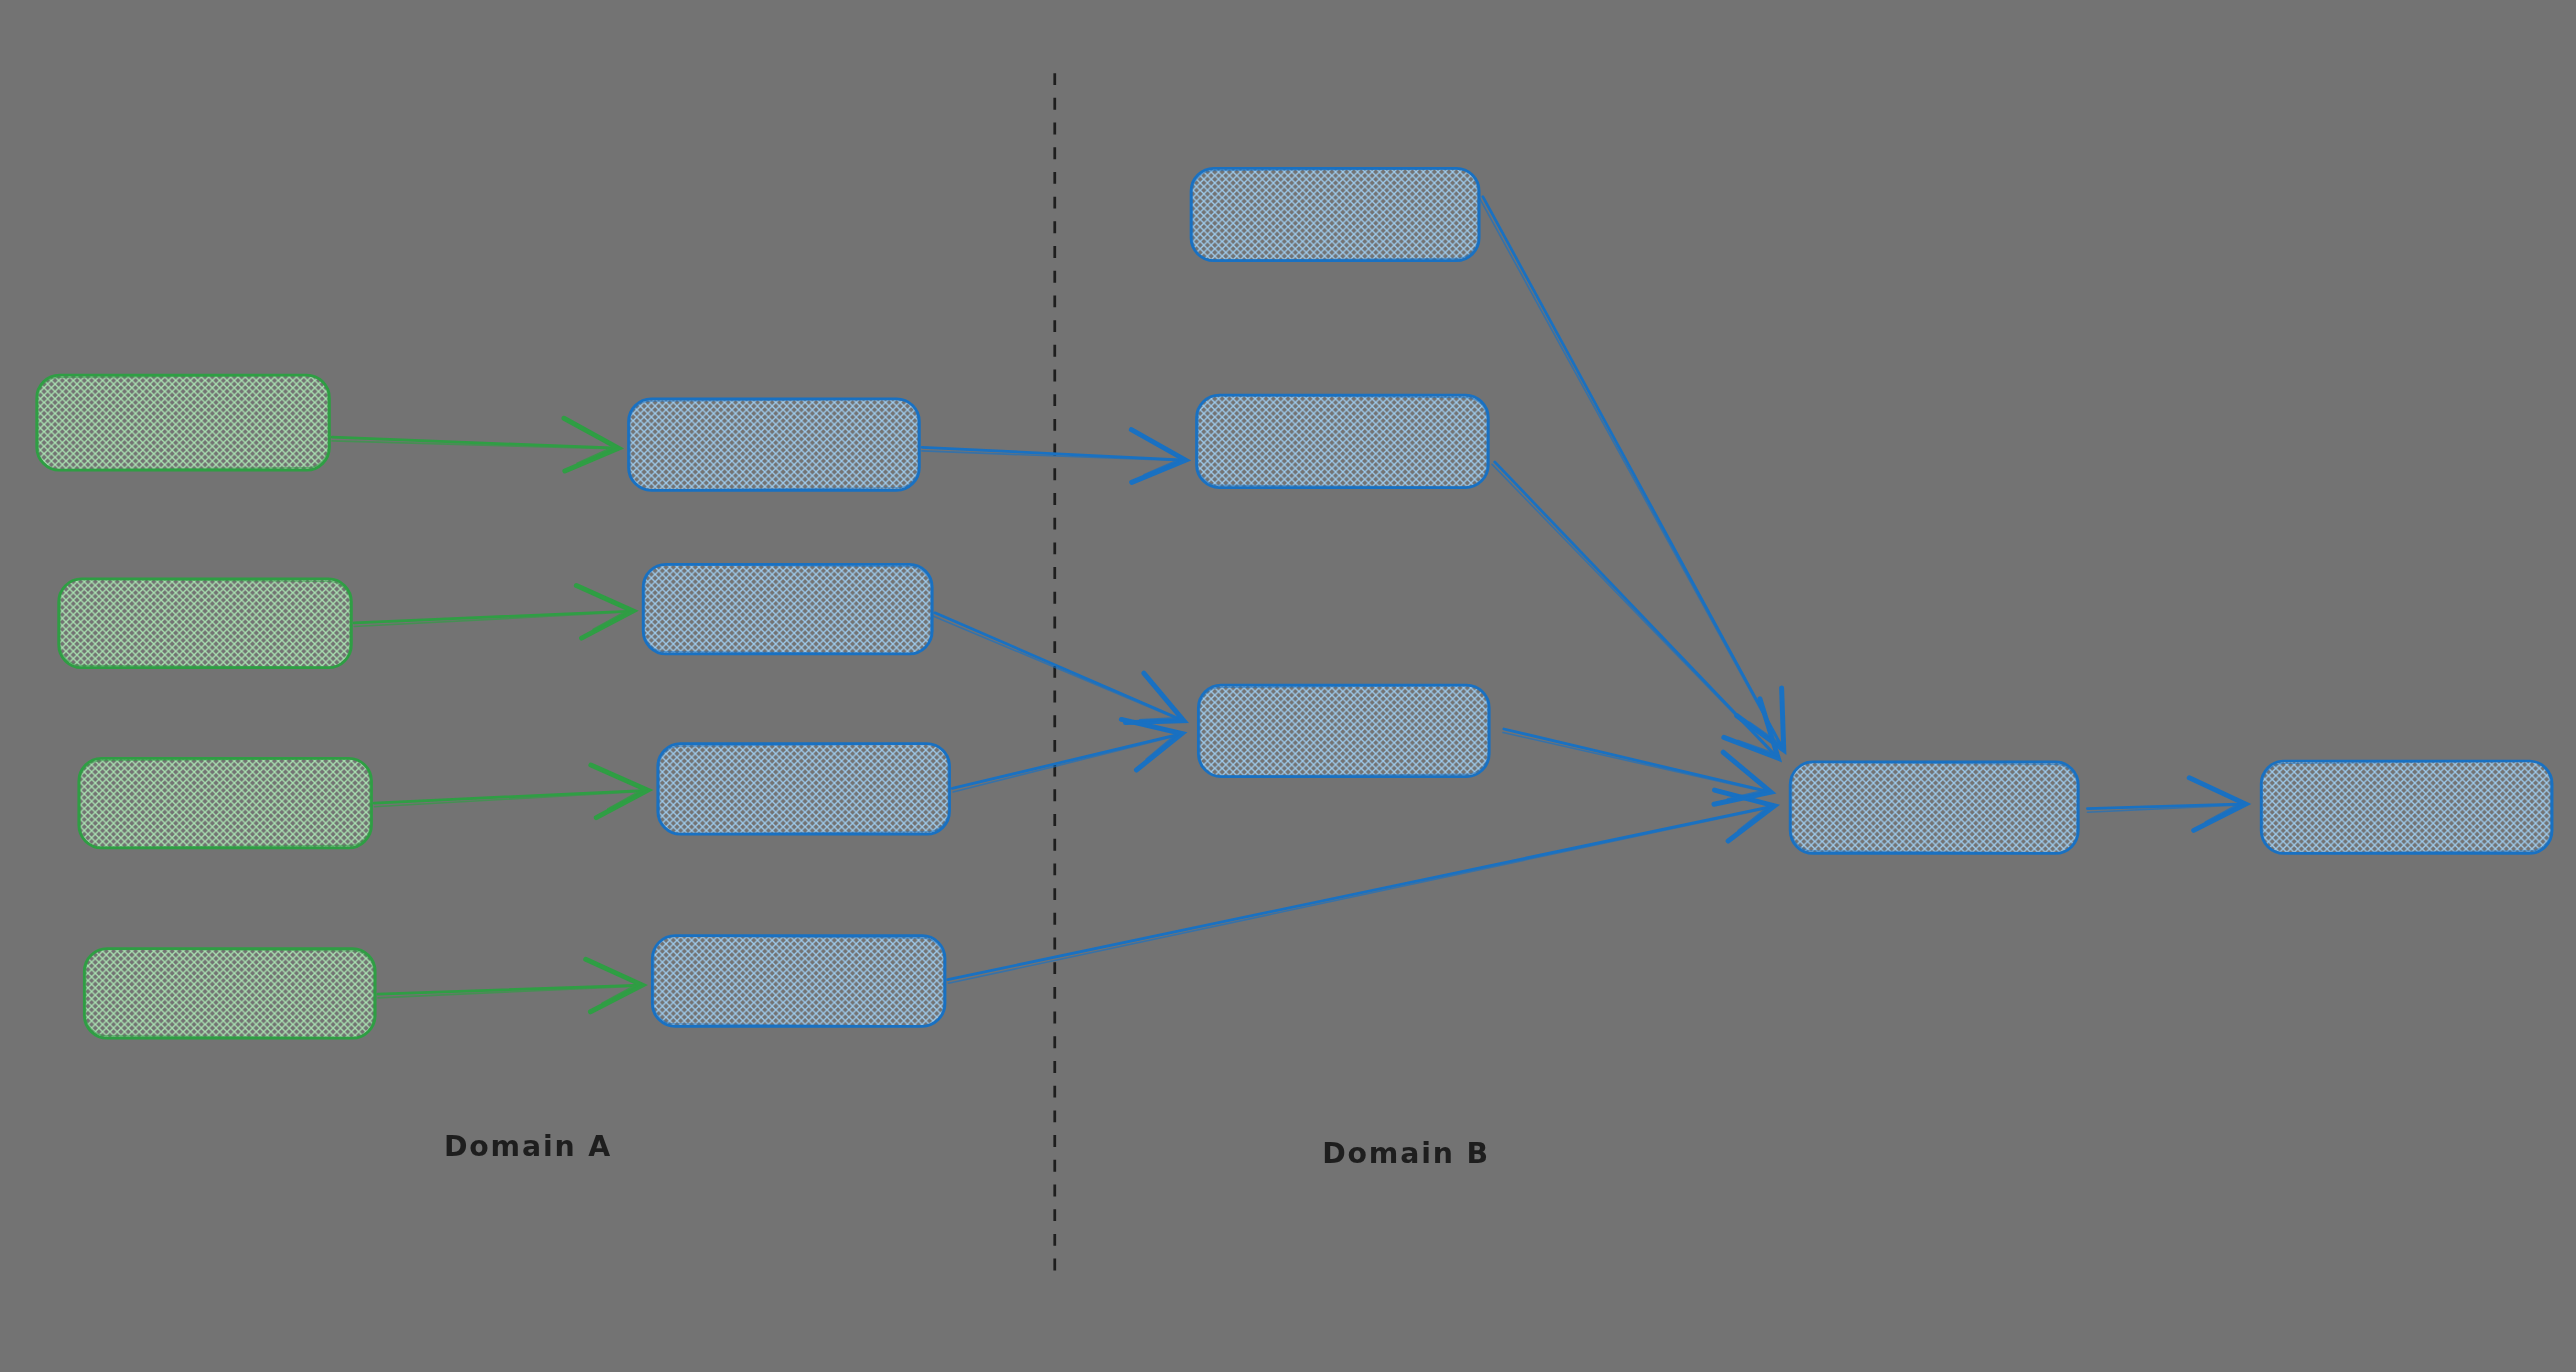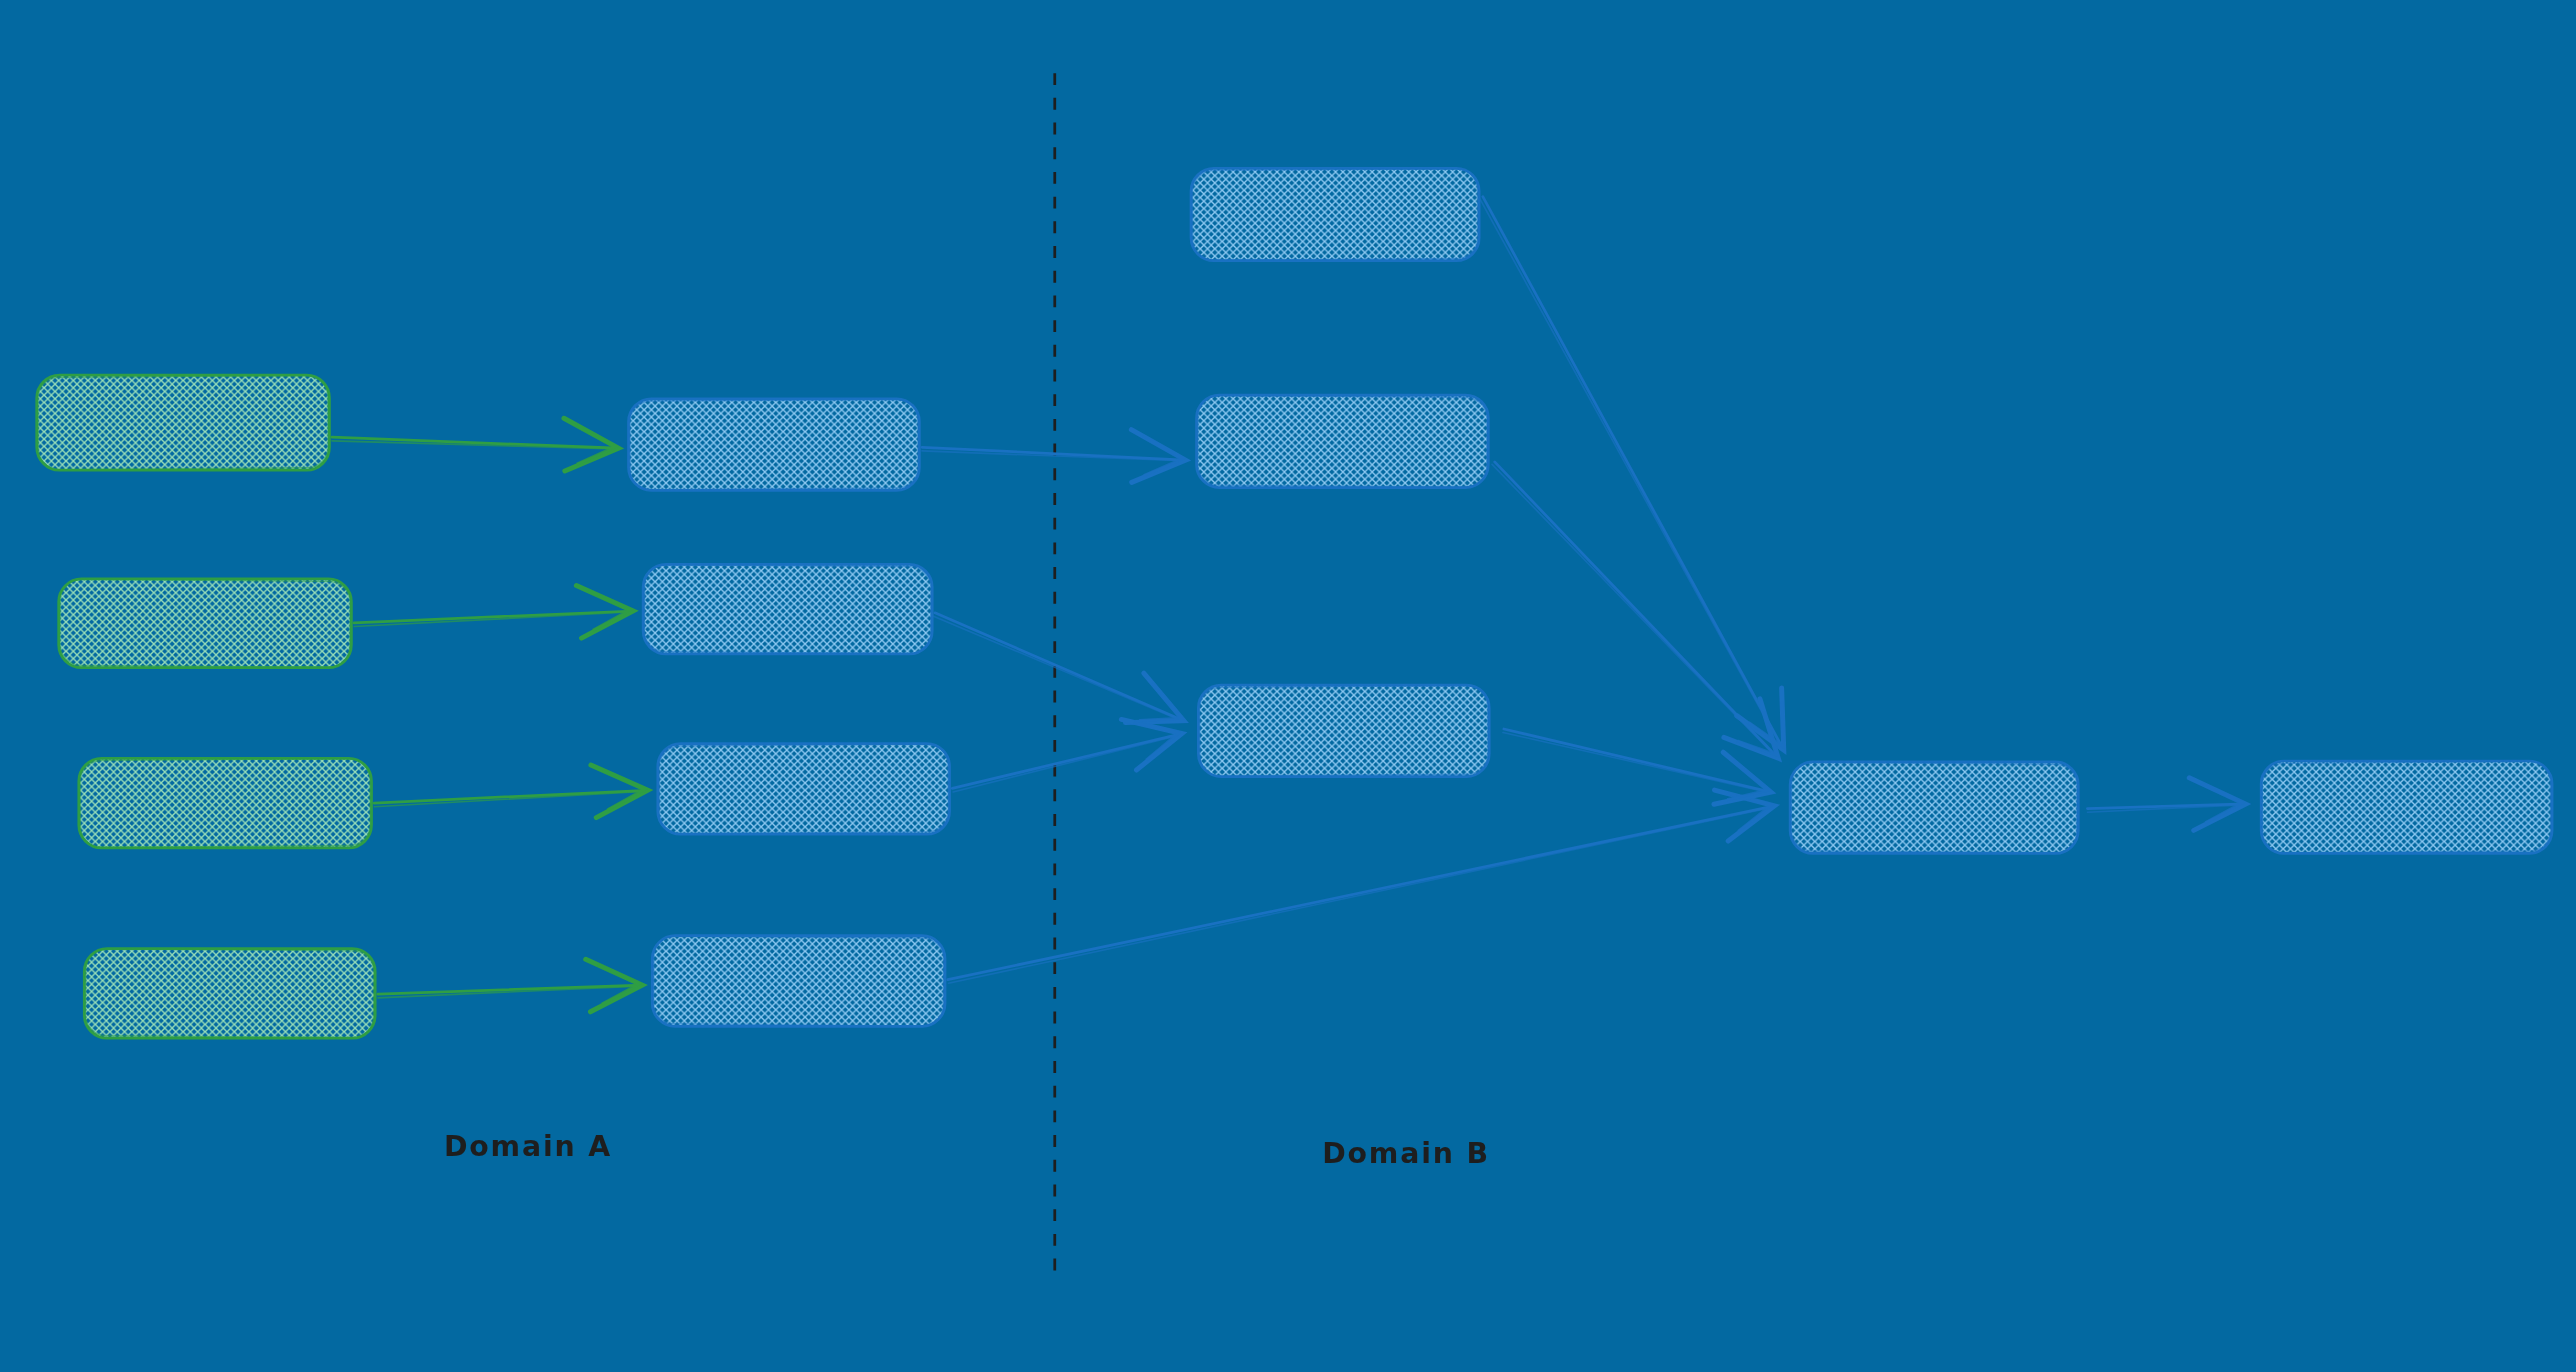--- a/index.html
+++ b/index.html
@@ -1,17 +1,17 @@
 <!DOCTYPE html>
 <html style="--blue-stroke: #1971c2; --blue-fill: #a5d8ff; --green-stroke: #2f9e44; --green-fill: #b2f2bb; --text-color: #1e1e1e;font-size:14.6px"><head>
 <meta charset="utf-8">
 <style>
   html,body{margin:0;padding:0;background:#ffffff;}
   body{width:2576px;height:1372px;overflow:hidden;font-family:"DejaVu Sans",sans-serif;}
-  .canvas-wrap{position:relative;width:2576px;height:1372px;background:#0369a1;}
+  .canvas-wrap{position:relative;width:2576px;height:1372px;background:#737373;}
   svg{display:block;}
   .dlabel{
     font-family:"DejaVu Sans",sans-serif;
     font-size:31px;
     font-weight:600;
     letter-spacing:2px;
     fill:var(--text-color,#1e1e1e);
   }
 </style>
 </head>

